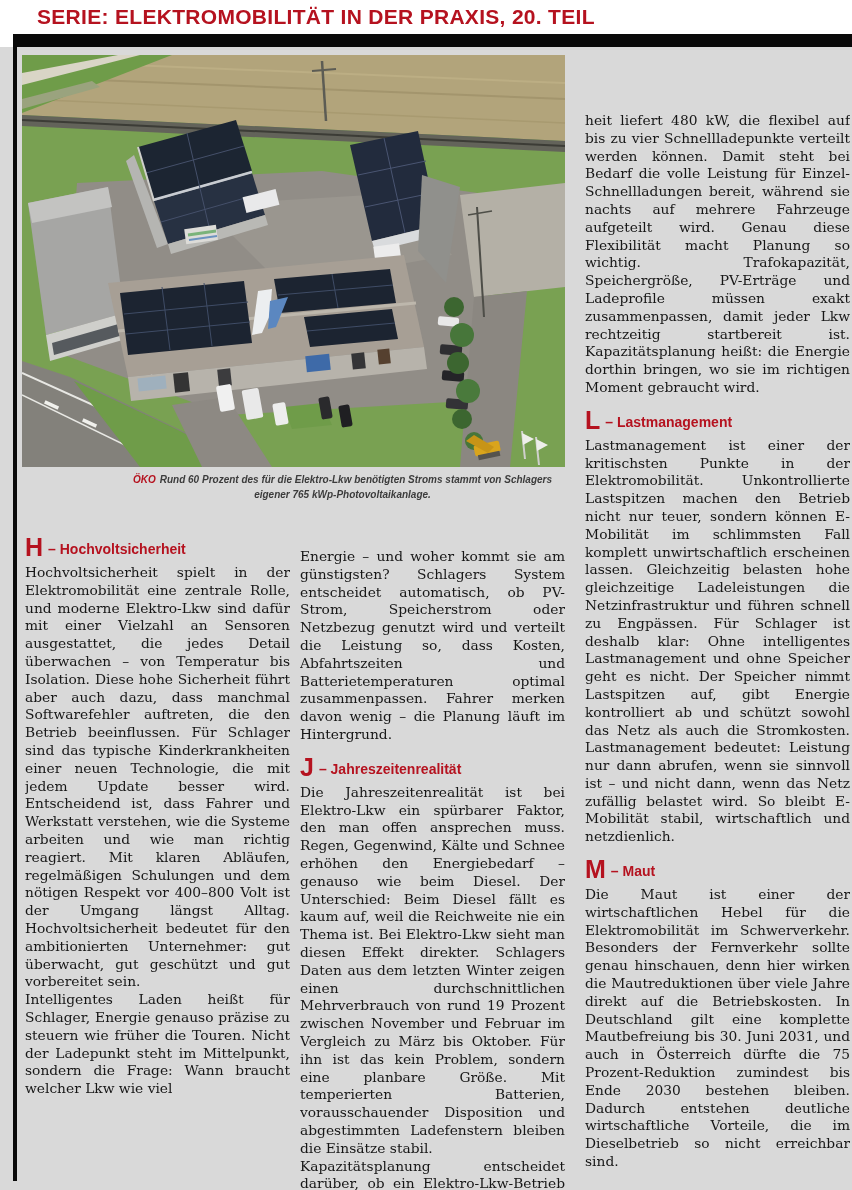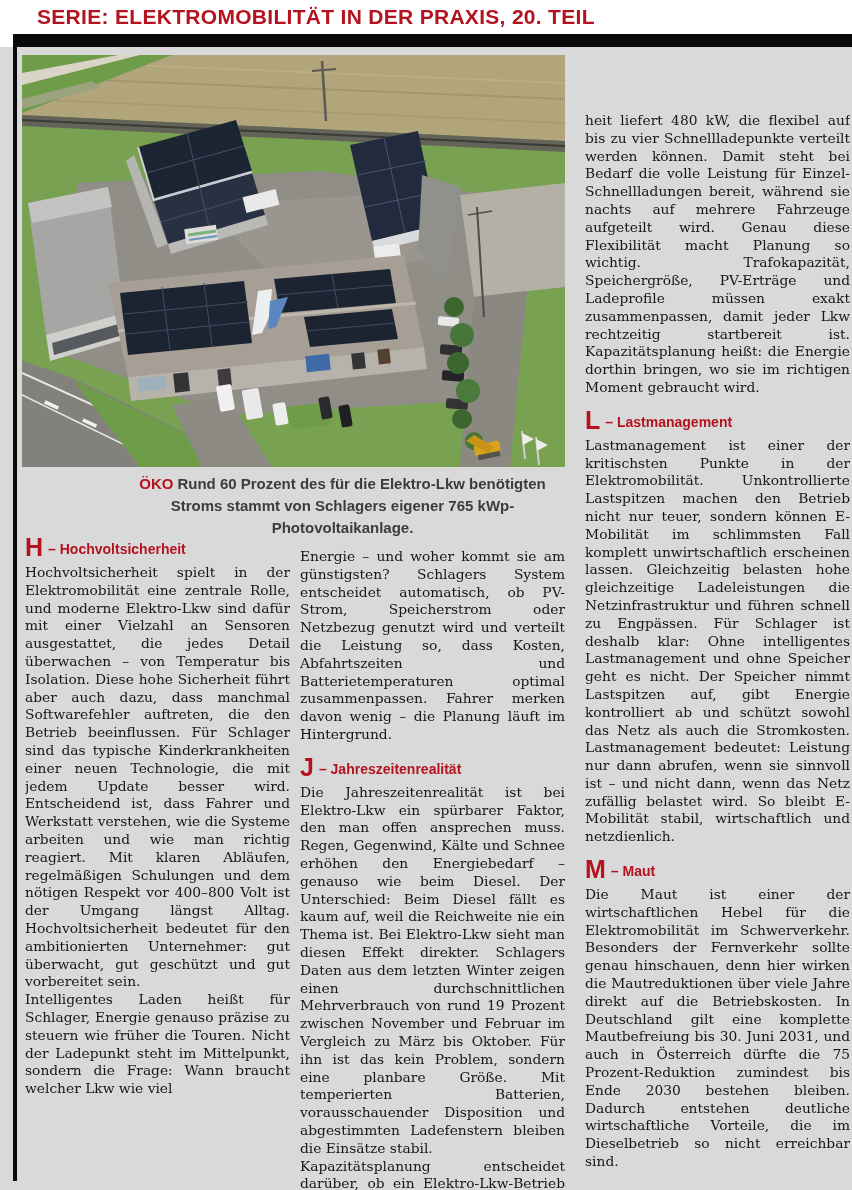--- a/index.html
+++ b/index.html
@@ -3,21 +3,21 @@
 <meta charset="utf-8">
 <style>
   html,body{margin:0;padding:0;}
   body{width:852px;height:1190px;overflow:hidden;background:#ffffff;font-family:"Liberation Sans",sans-serif;}
   .page{position:relative;width:852px;height:1190px;background:#ffffff;}
   .graybg{position:absolute;left:0;top:47px;width:852px;height:1143px;background:#d9d9d9;}
   .series-title{position:absolute;left:37px;top:5px;font-weight:bold;font-size:21px;letter-spacing:0.3px;color:#b5121f;white-space:nowrap;}
   .black-bar{position:absolute;left:13px;top:34px;width:839px;height:13px;background:#0a0a0a;}
   .left-rule{position:absolute;left:13px;top:34px;width:4px;height:1147px;background:#0a0a0a;}
   .photo{position:absolute;left:22px;top:55px;width:543px;height:412px;overflow:hidden;background:#79a152;}
-  .caption{position:absolute;left:120px;top:473px;width:445px;text-align:center;font-weight:bold;font-size:15px;line-height:1.45;color:#3c3c3c;}
+  .caption{position:absolute;left:120px;top:473px;width:445px;text-align:center;font-weight:bold;font-size:10px;line-height:1.45;color:#3c3c3c;font-style:italic;}
   .caption .tag{color:#b5121f;margin-right:4px;}
   .col{position:absolute;width:265px;font-family:"DejaVu Serif","Liberation Serif",serif;font-size:13.8px;line-height:17.8px;color:#161616;text-align:justify;hyphens:auto;-webkit-hyphens:auto;}
   .col p{margin:0;}
   .col1{left:25px;top:524px;height:666px;overflow:hidden;}
   .col2{left:300px;top:548px;height:666px;overflow:hidden;}
   .col3{left:585px;top:112px;height:1078px;overflow:hidden;}
   h2.sec{margin:11px 0 4px 0;color:#b5121f;font-family:"Liberation Sans",sans-serif;font-weight:bold;line-height:1;}
   h2.sec .big{font-size:25px;vertical-align:-2px;}
   h2.sec .rest{font-size:14px;margin-left:5px;}
 </style>

